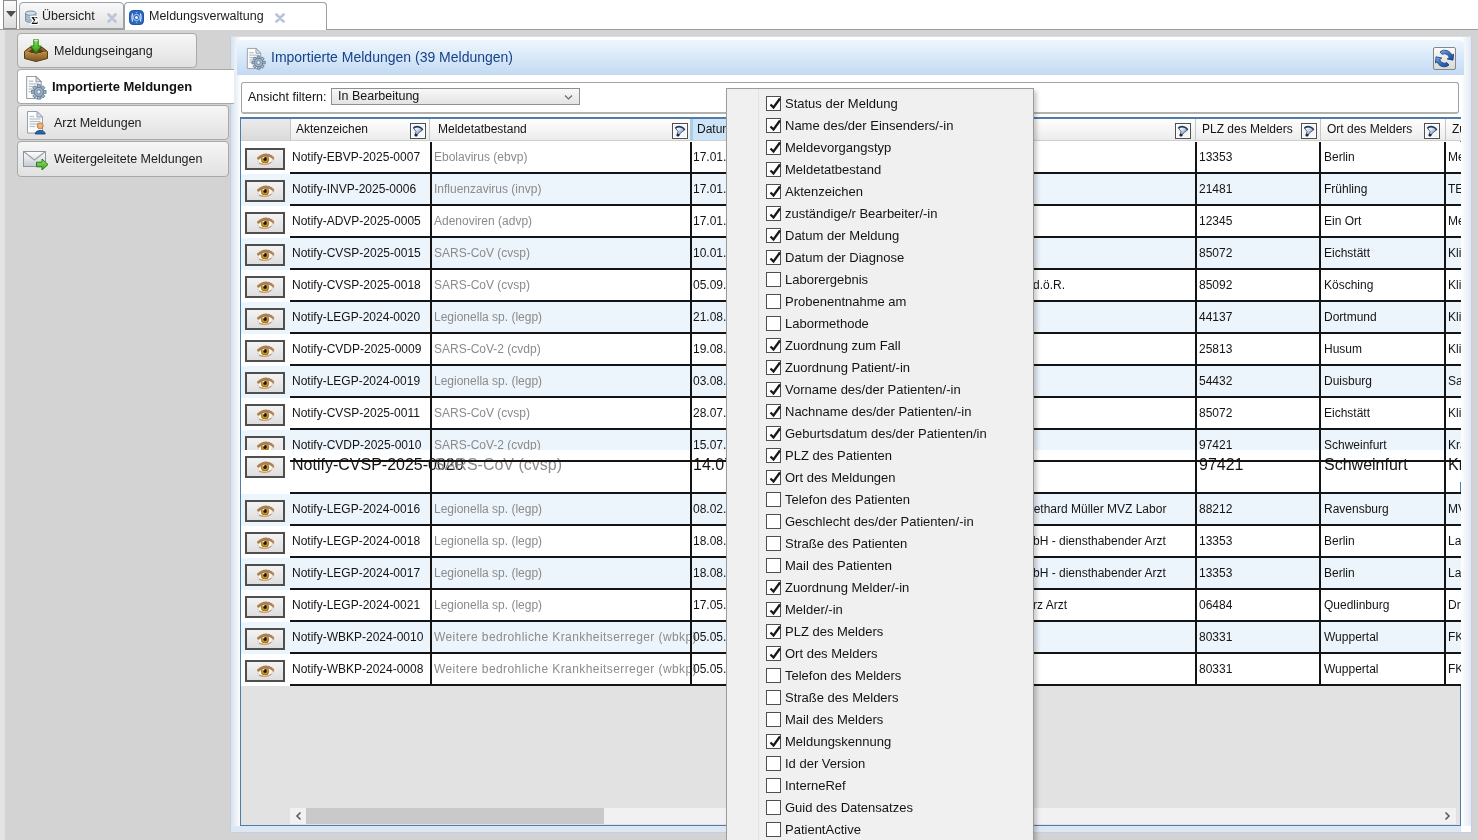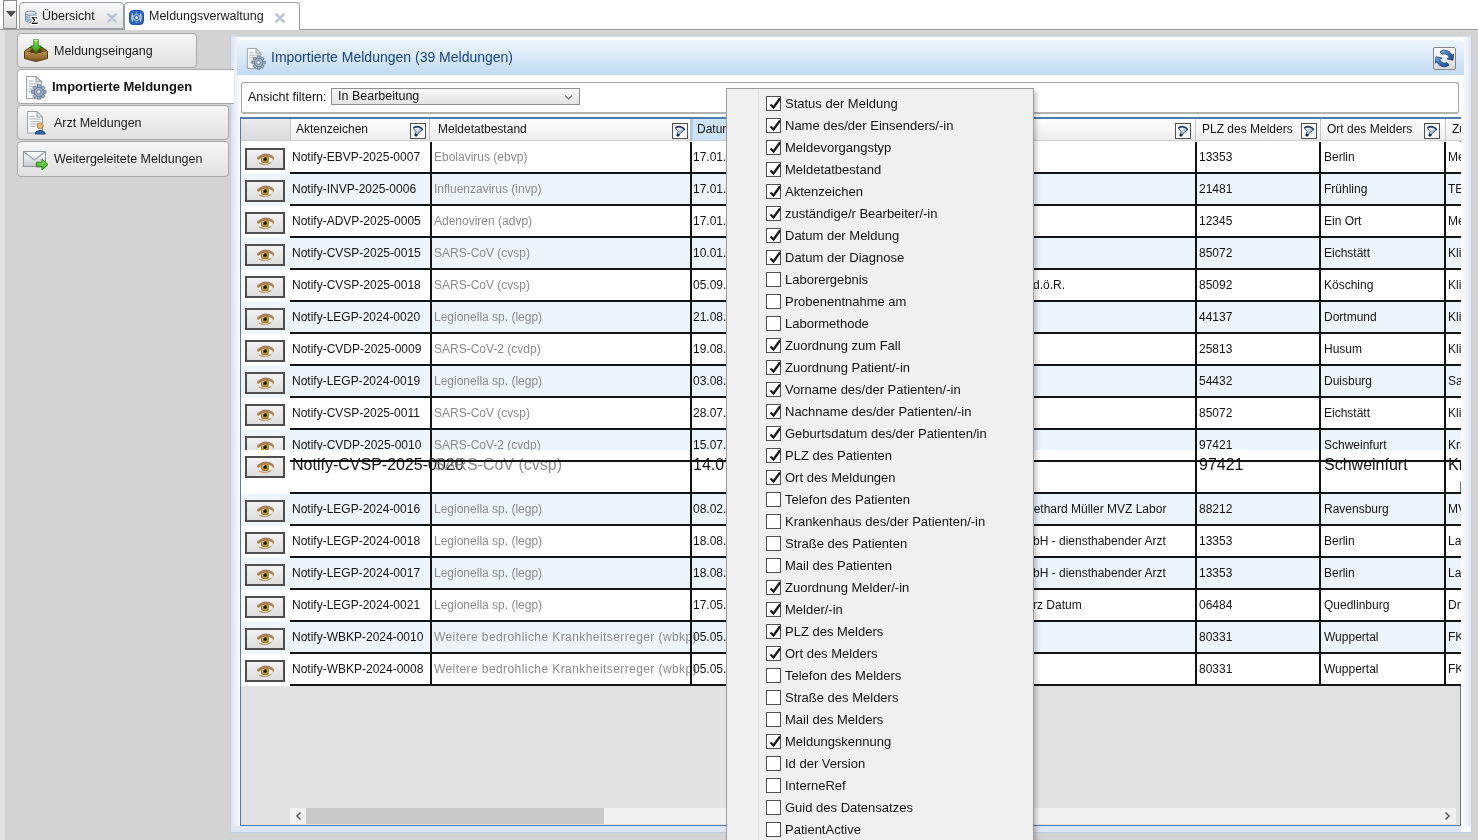--- a/index.html
+++ b/index.html
@@ -18,21 +18,21 @@
         <path d="M1.5 3.2 V10.2 A5.2 2.1 0 0 0 11.9 10.2 V3.2" fill="#b4c7d8" stroke="#6f8aa1" stroke-width="1"></path>
         <path d="M1.5 5.6 A5.2 2.1 0 0 0 11.9 5.6 M1.5 8 A5.2 2.1 0 0 0 11.9 8" fill="none" stroke="#8ba4b8" stroke-width="0.9"></path>
         <ellipse cx="6.7" cy="3.2" rx="5.2" ry="2.1" fill="#d3e0ea" stroke="#6f8aa1" stroke-width="1"></ellipse>
         <text x="7.2" y="14.2" font-family="Liberation Serif" font-size="10.5" font-weight="bold" fill="#111" stroke="#fff" stroke-width="2.4" paint-order="stroke">Σ</text>
       </svg></div>
     <div class="ab txt" style="left:22px;top:0;line-height:26px;color:#1b1b1b">Übersicht</div>
     <div class="ab" style="left:87px;top:9px"><svg width="10" height="10" viewBox="0 0 10 10">
         <path d="M1.5 1.5 L8.5 8.5 M8.5 1.5 L1.5 8.5" stroke="#b9c3d7" stroke-width="2.6" stroke-linecap="round"></path>
       </svg></div>
   </div>
-<div class="ab" style="left:124px;top:2px;width:176px;height:28px;background:#fff;border:1px solid #9aa0a6;border-bottom:none;border-radius:4px 4px 0 0">
+<div class="ab" style="left:124px;top:2px;width:203px;height:28px;background:#fff;border:1px solid #9aa0a6;border-bottom:none;border-radius:4px 4px 0 0">
     <div class="ab" style="left:4px;top:7px"><svg width="15" height="15" viewBox="0 0 15 15">
         <rect x="0.5" y="0.5" width="14" height="14" rx="3.6" fill="#2a65c0" stroke="#1d55ae"></rect>
         <circle cx="7.5" cy="7.5" r="3.1" fill="none" stroke="#b9d1ef" stroke-width="1"></circle>
         <circle cx="7.5" cy="7.5" r="1.5" fill="#eef4fc"></circle>
         <path d="M3.6 3.6 Q2.1 7.5 3.6 11.4" fill="none" stroke="#d7e5f6" stroke-width="1.3"></path>
         <path d="M11.4 3.6 Q12.9 7.5 11.4 11.4" fill="none" stroke="#d7e5f6" stroke-width="1.3"></path>
         <circle cx="7.5" cy="2.6" r="0.9" fill="#7aa3d8"></circle>
         <circle cx="7.5" cy="12.4" r="0.9" fill="#7aa3d8"></circle>
       </svg></div>
     <div class="ab txt" style="left:24px;top:0;line-height:26px;color:#1b1b1b">Meldungsverwaltung</div>
@@ -661,21 +661,21 @@
           <circle cx="9" cy="8" r="1.9" fill="#1b1510"></circle>
           <circle cx="7.6" cy="6.6" r="0.9" fill="#f5ead2"></circle>
           <path d="M1.6 8 Q9 0.6 16.6 6.2" fill="none" stroke="#ab7e54" stroke-width="2.6"></path>
           <path d="M16.6 6.2 Q17.4 7 17.2 8.4" fill="none" stroke="#ab7e54" stroke-width="2"></path>
           <path d="M3.2 12.2 Q9.4 15 15.4 11.2" fill="none" stroke="#c89d6e" stroke-width="1.3"></path>
         </svg></div>
     </div>
     <div class="ab txt" style="left:51px;top:0;line-height:30px">Notify-LEGP-2024-0021</div>
     <div class="ab txt" style="left:193px;top:0;line-height:30px;color:#8b8b8b">Legionella sp. (legp)</div>
     <div class="ab txt" style="left:452px;top:0;line-height:30px">17.05.2023</div>
-    <div class="ab txt" style="left:792px;top:0;line-height:30px">rz Datum</div>
+    <div class="ab txt" style="left:792px;top:0;line-height:30px">rz Arzt</div>
     <div class="ab txt" style="left:958px;top:0;line-height:30px">06484</div>
     <div class="ab txt" style="left:1083px;top:0;line-height:30px">Quedlinburg</div>
     <div class="ab txt" style="left:1207px;top:0;line-height:30px">Dr. med.</div>
   </div>
 <div class="ab" style="left:290px;top:620px;width:1171px;height:2px;background:#141414;z-index:2"></div>
 <div class="ab" style="left:241px;top:622px;width:1220px;height:32px;background:#ecf4fc;overflow:hidden;z-index:1;font-size:12px">
     <div class="ab" style="left:4px;top:6px;width:40px;height:22px;border:2px solid #4f4f4f;background:linear-gradient(#f3f3f3,#dedede)">
       <div class="ab" style="left:9px;top:1px"><svg width="19" height="15" viewBox="0 0 19 15">
           <defs>
             <radialGradient id="ir" cx="0.45" cy="0.4" r="0.75">
@@ -836,21 +836,21 @@
     <div class="ab txt" style="left:58px;top:356px;line-height:22px">PLZ des Patienten</div>
     <div class="ab" style="left:39px;top:381px;width:15px;height:15px;background:#fff;border:1px solid #4f4f4f">
       <svg class="ab" style="left:0px;top:-2px" width="17" height="17" viewBox="0 0 17 17">
         <path d="M3.5 9.5 L6.5 12.5 L13 3.5" fill="none" stroke="#191919" stroke-width="2.3"></path>
       </svg>
     </div>
     <div class="ab txt" style="left:58px;top:378px;line-height:22px">Ort des Meldungen</div>
     <div class="ab" style="left:39px;top:403px;width:15px;height:15px;background:#fff;border:1px solid #4f4f4f"></div>
     <div class="ab txt" style="left:58px;top:400px;line-height:22px">Telefon des Patienten</div>
     <div class="ab" style="left:39px;top:425px;width:15px;height:15px;background:#fff;border:1px solid #4f4f4f"></div>
-    <div class="ab txt" style="left:58px;top:422px;line-height:22px">Krankenhaus des/der Patienten/-in</div>
+    <div class="ab txt" style="left:58px;top:422px;line-height:22px">Geschlecht des/der Patienten/-in</div>
     <div class="ab" style="left:39px;top:447px;width:15px;height:15px;background:#fff;border:1px solid #4f4f4f"></div>
     <div class="ab txt" style="left:58px;top:444px;line-height:22px">Straße des Patienten</div>
     <div class="ab" style="left:39px;top:469px;width:15px;height:15px;background:#fff;border:1px solid #4f4f4f"></div>
     <div class="ab txt" style="left:58px;top:466px;line-height:22px">Mail des Patienten</div>
     <div class="ab" style="left:39px;top:491px;width:15px;height:15px;background:#fff;border:1px solid #4f4f4f">
       <svg class="ab" style="left:0px;top:-2px" width="17" height="17" viewBox="0 0 17 17">
         <path d="M3.5 9.5 L6.5 12.5 L13 3.5" fill="none" stroke="#191919" stroke-width="2.3"></path>
       </svg>
     </div>
     <div class="ab txt" style="left:58px;top:488px;line-height:22px">Zuordnung Melder/-in</div>

